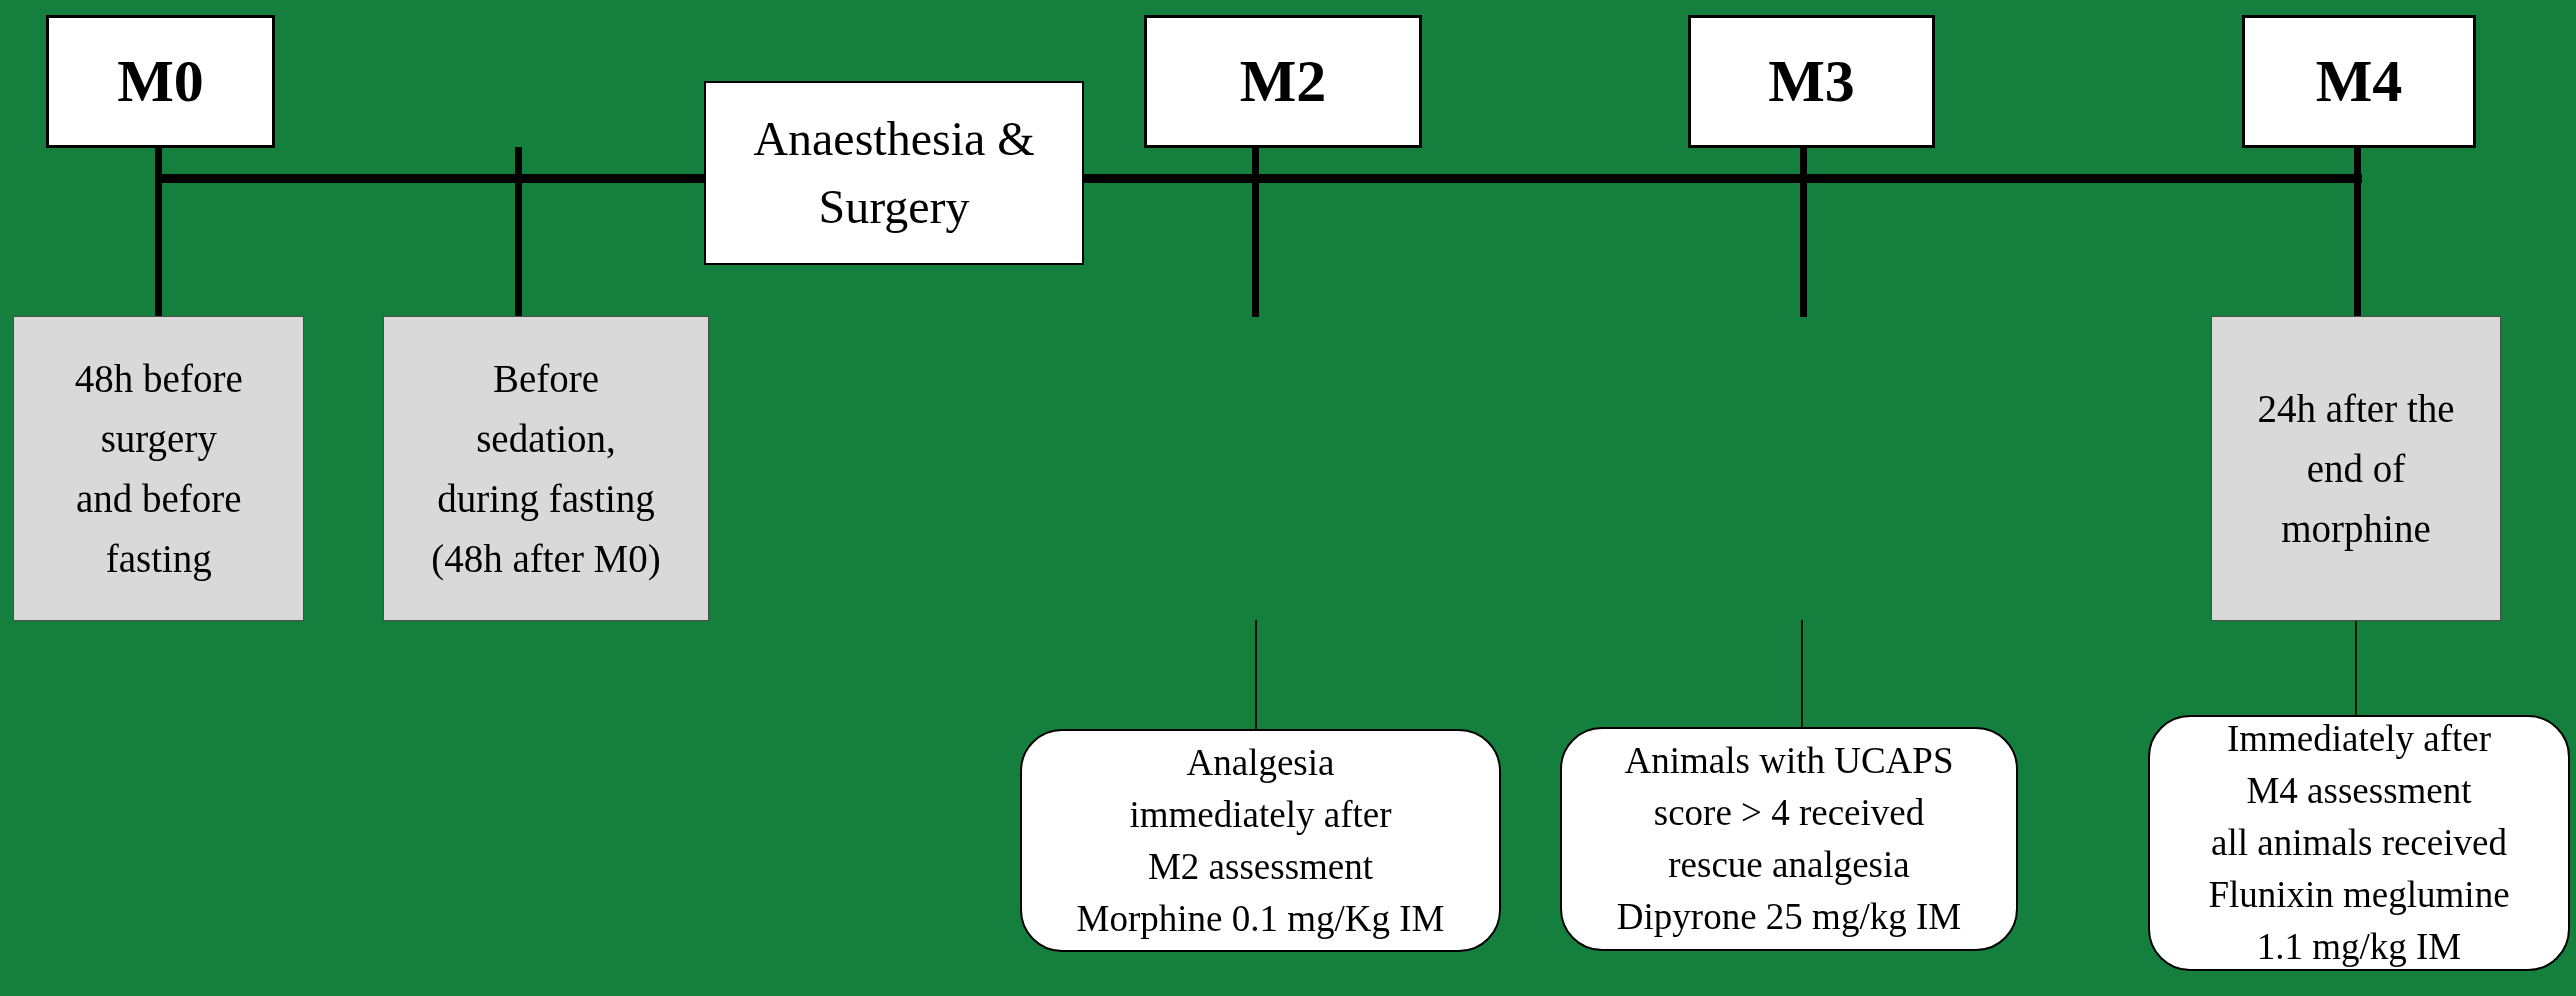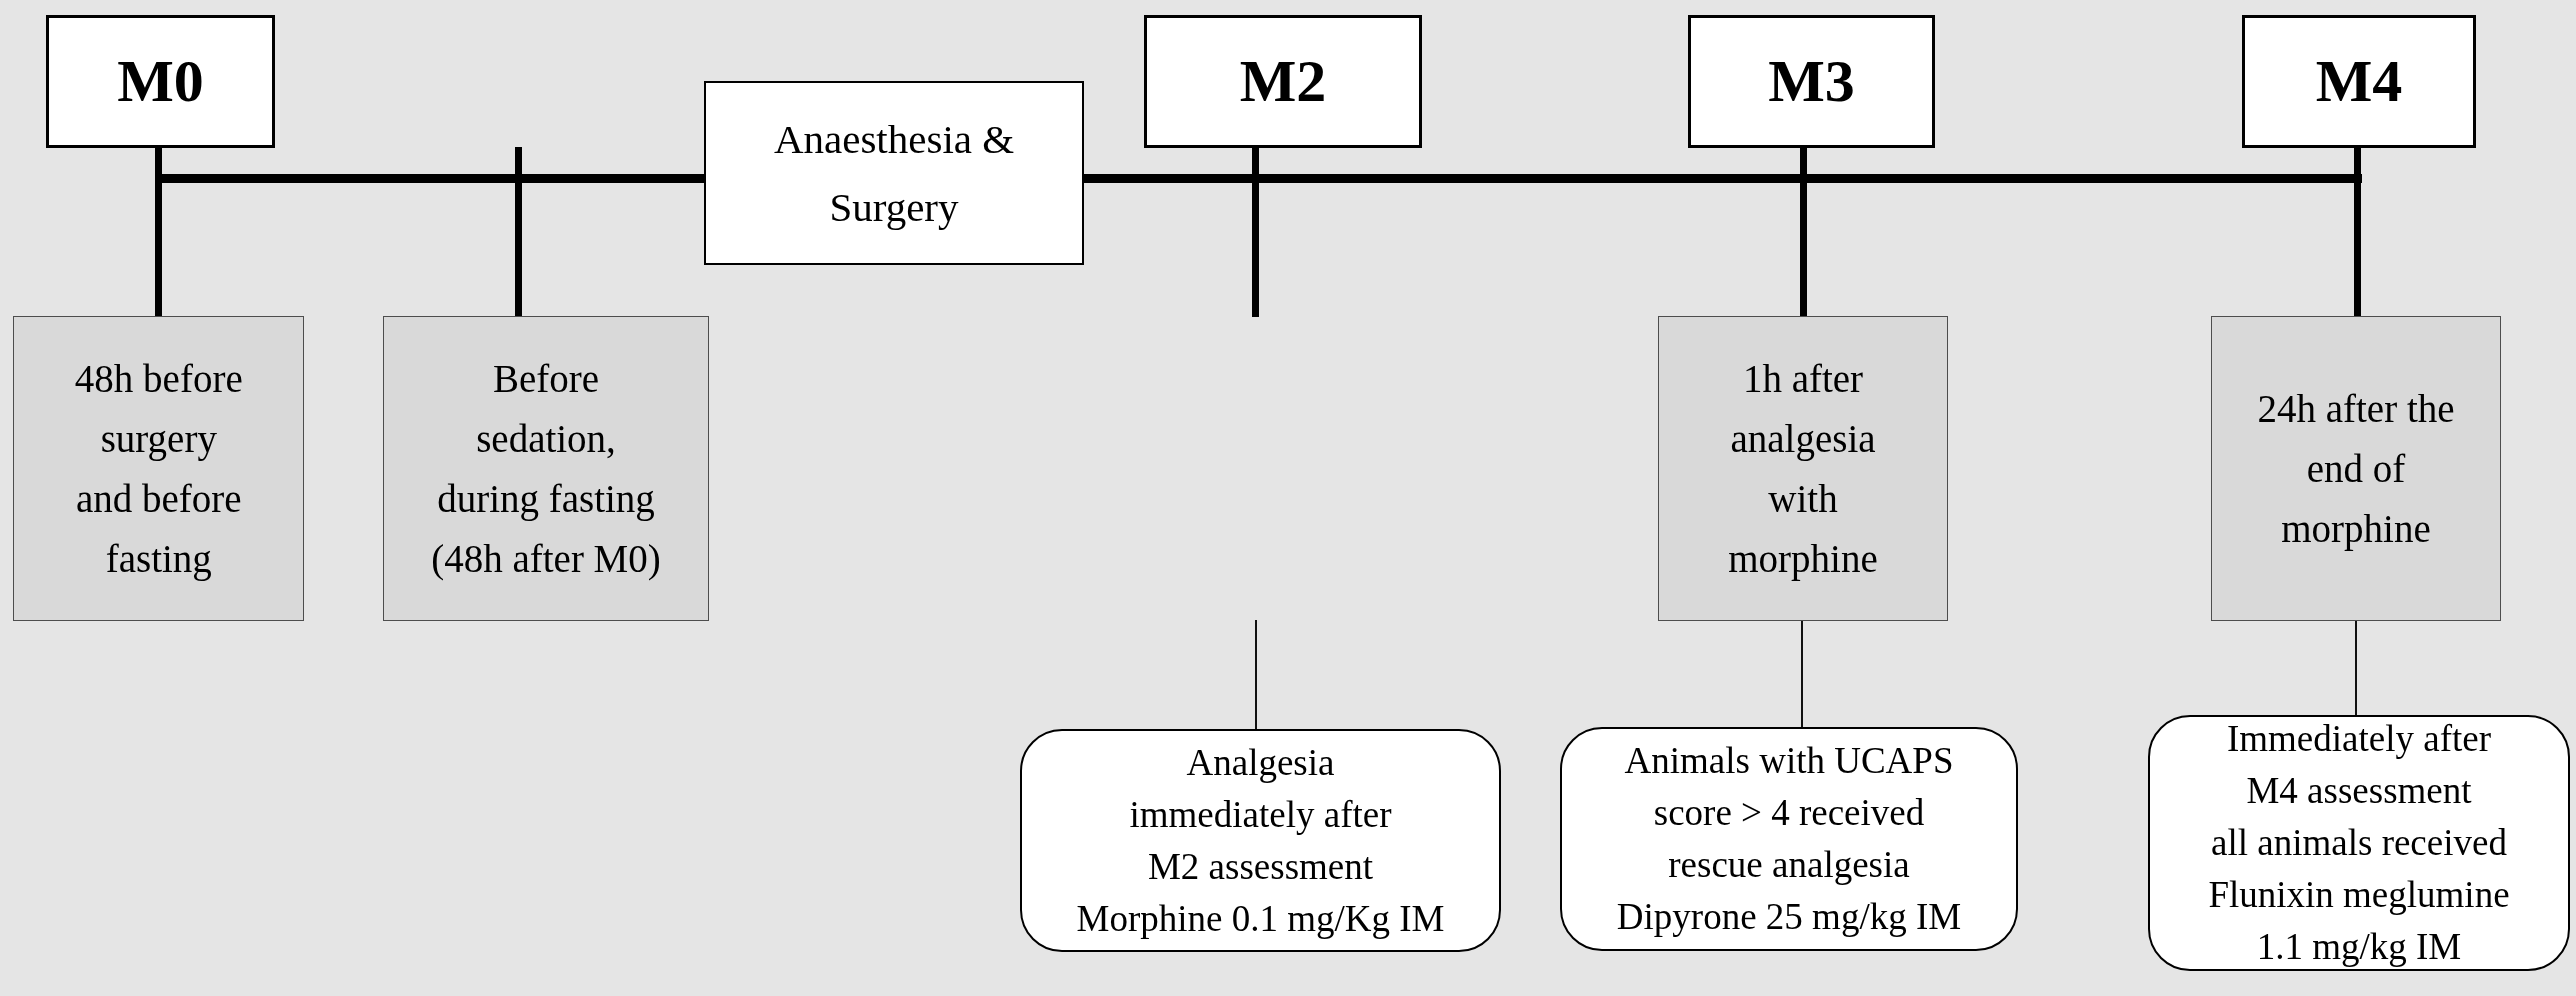--- a/index.html
+++ b/index.html
@@ -1,20 +1,20 @@
 <!DOCTYPE html>
 <html style="font-size:9.7px"><head>
 <meta charset="utf-8">
 <style>
   html,body{margin:0;padding:0;background:#ffffff;}
   #canvas{
     position:relative;
     width:2576px;
     height:996px;
-    background:#e5e5e5;
+    background:#15803d;
     overflow:hidden;
     font-family:"Liberation Serif","DejaVu Serif",serif;
     color:#000;
   }
   
   .mbox{
     position:absolute;
     top:15px;
     height:133px;
     background:#ffffff;
@@ -27,21 +27,21 @@
   }
   
   .anbox{
     position:absolute;
     left:704px;top:81px;width:380px;height:184px;
     background:#ffffff;
     border:2.4px solid #000000;
     box-sizing:border-box;
     display:flex;align-items:center;justify-content:center;
     text-align:center;
-    font-size:41px;line-height:68px;
+    font-size:48px;line-height:68px;
     white-space:pre-line;
     z-index:4;
   }
   
   .timeline{
     position:absolute;
     left:155px;top:174px;
     width:2207px;height:9px;
     background:#000000;
     z-index:1;
@@ -149,26 +149,20 @@
 surgery
 and before
 fasting</span>
   </div>
   <div class="gbox" id="g1">
     <span>Before
 sedation,
 during fasting
 (48h after M0)</span>
   </div>
-  <div class="gbox" id="g3">
-    <span>1h after
-analgesia
-with
-morphine</span>
-  </div>
   <div class="gbox" id="g4">
     <span>24h after the
 end of
 morphine</span>
   </div>
 
   <div class="thin" id="c2"></div>
   <div class="thin" id="c3"></div>
   <div class="thin" id="c4"></div>
 

